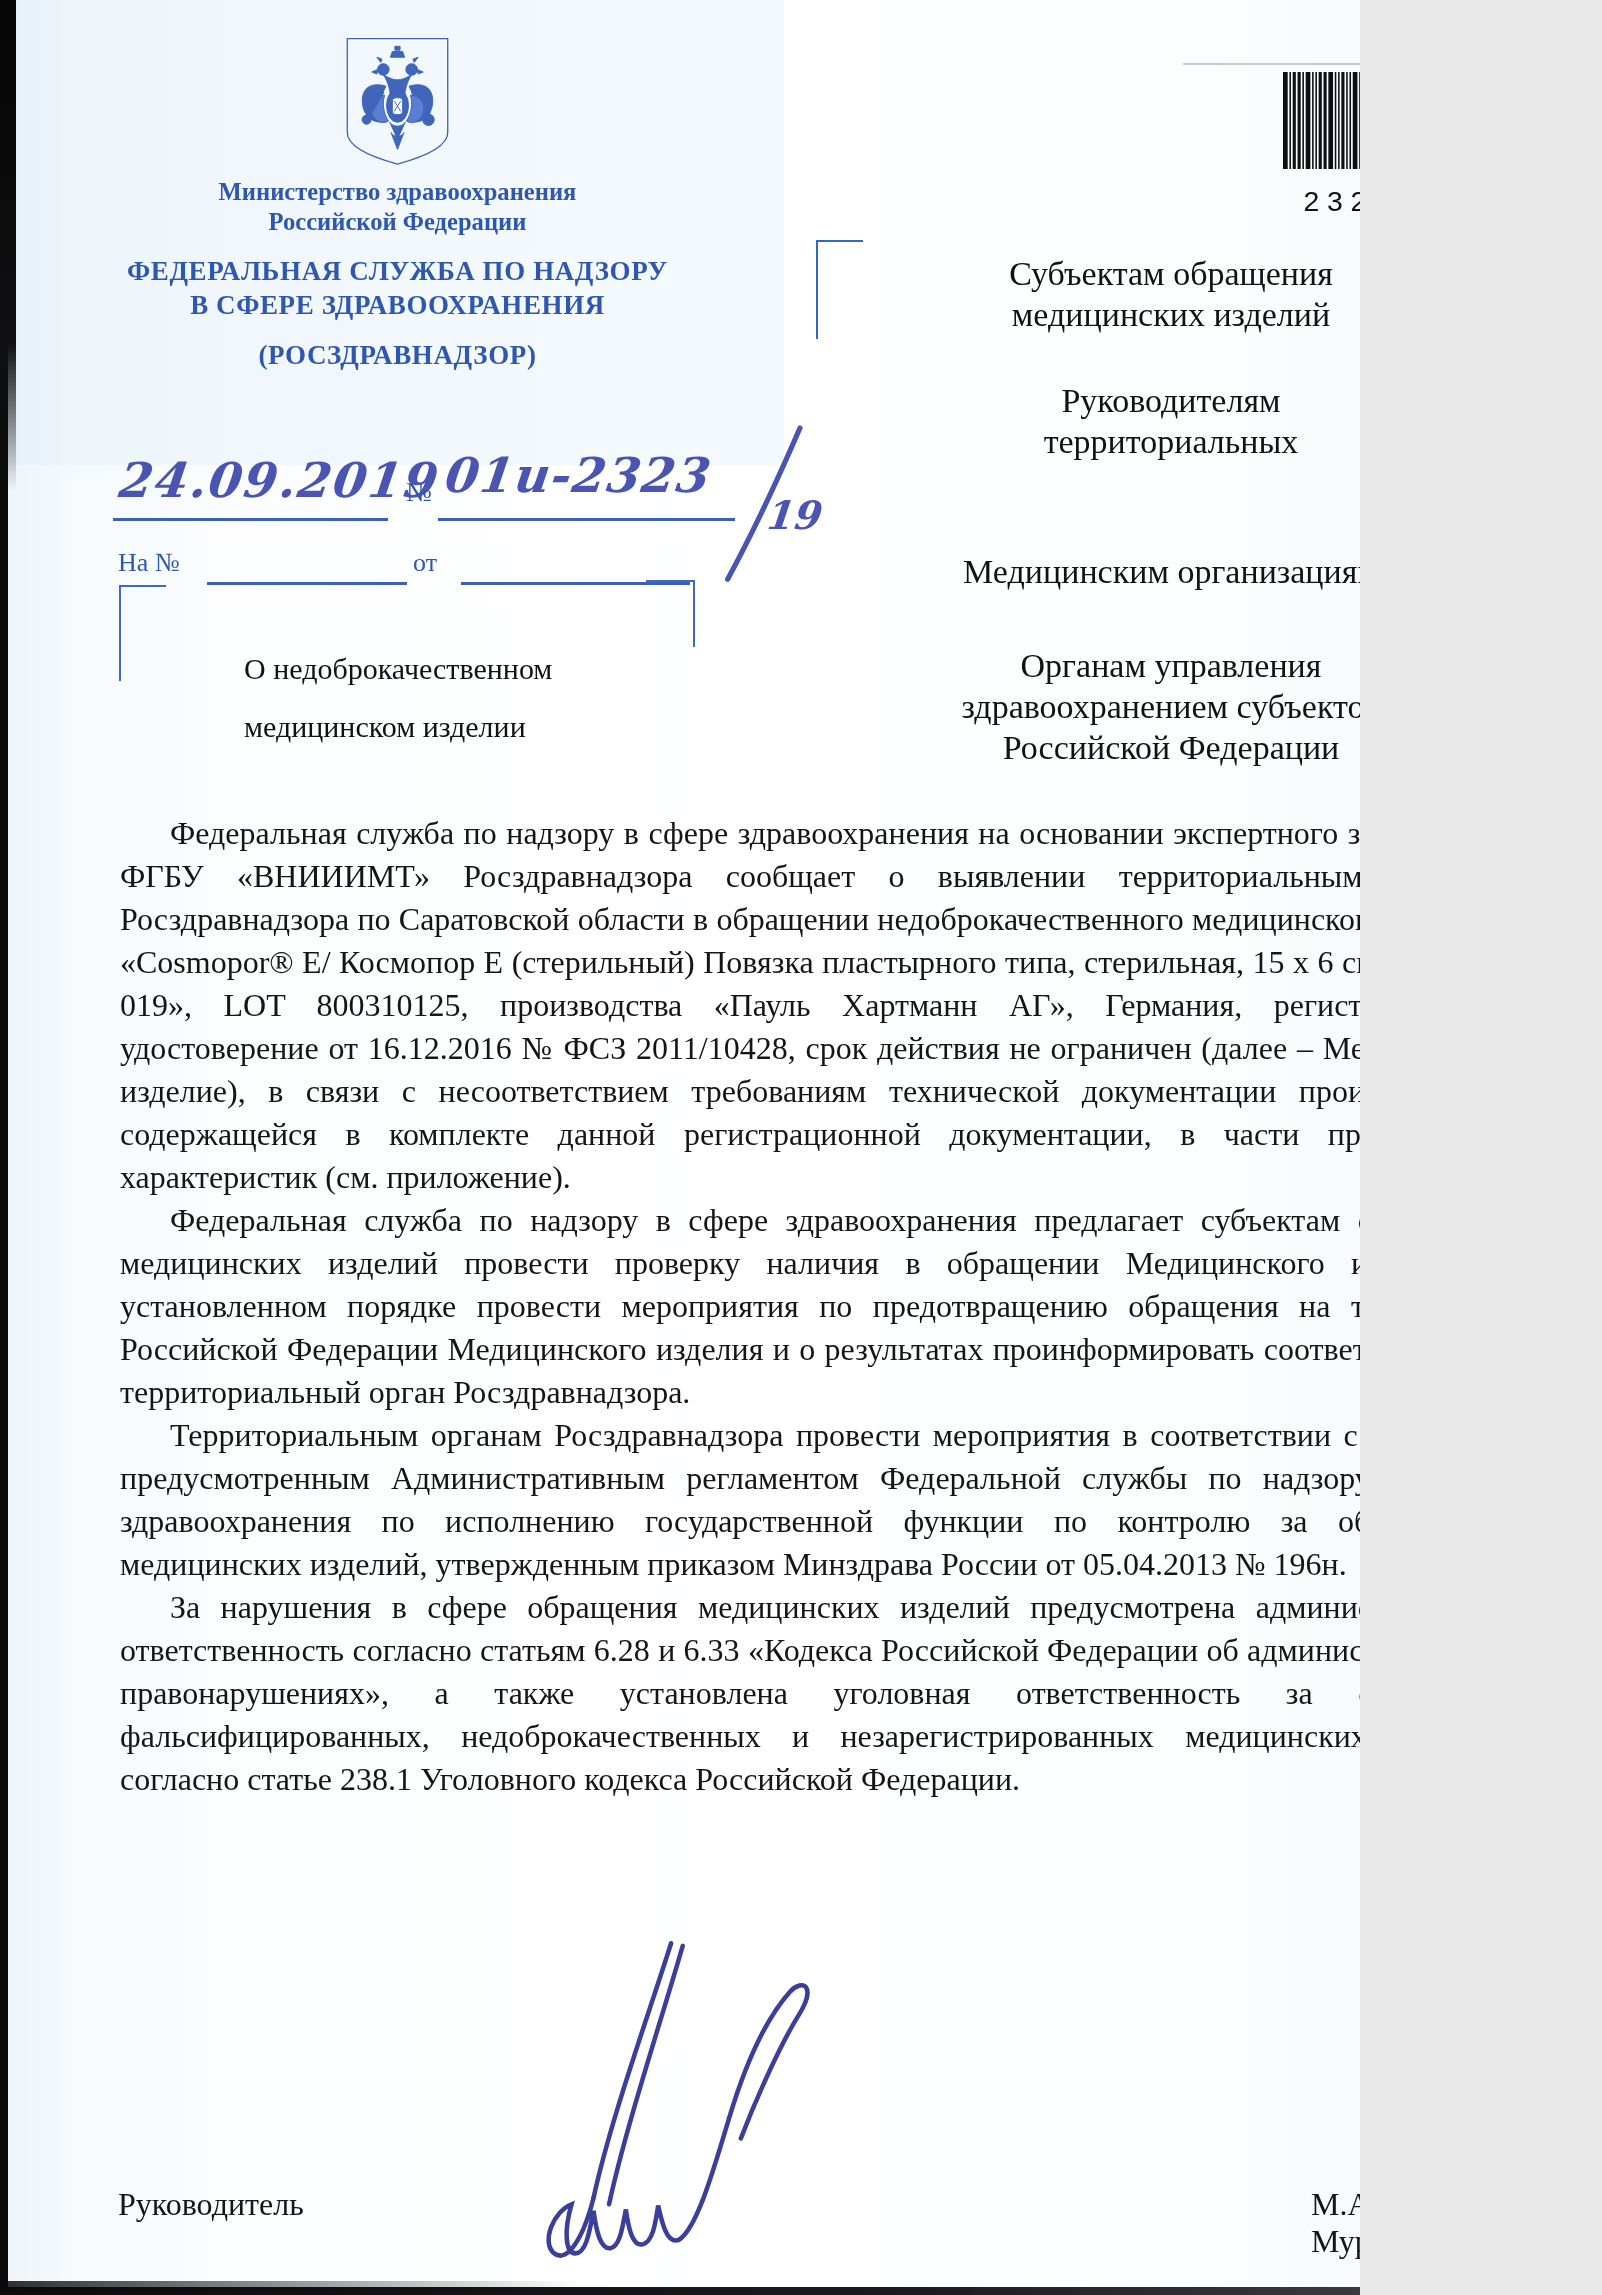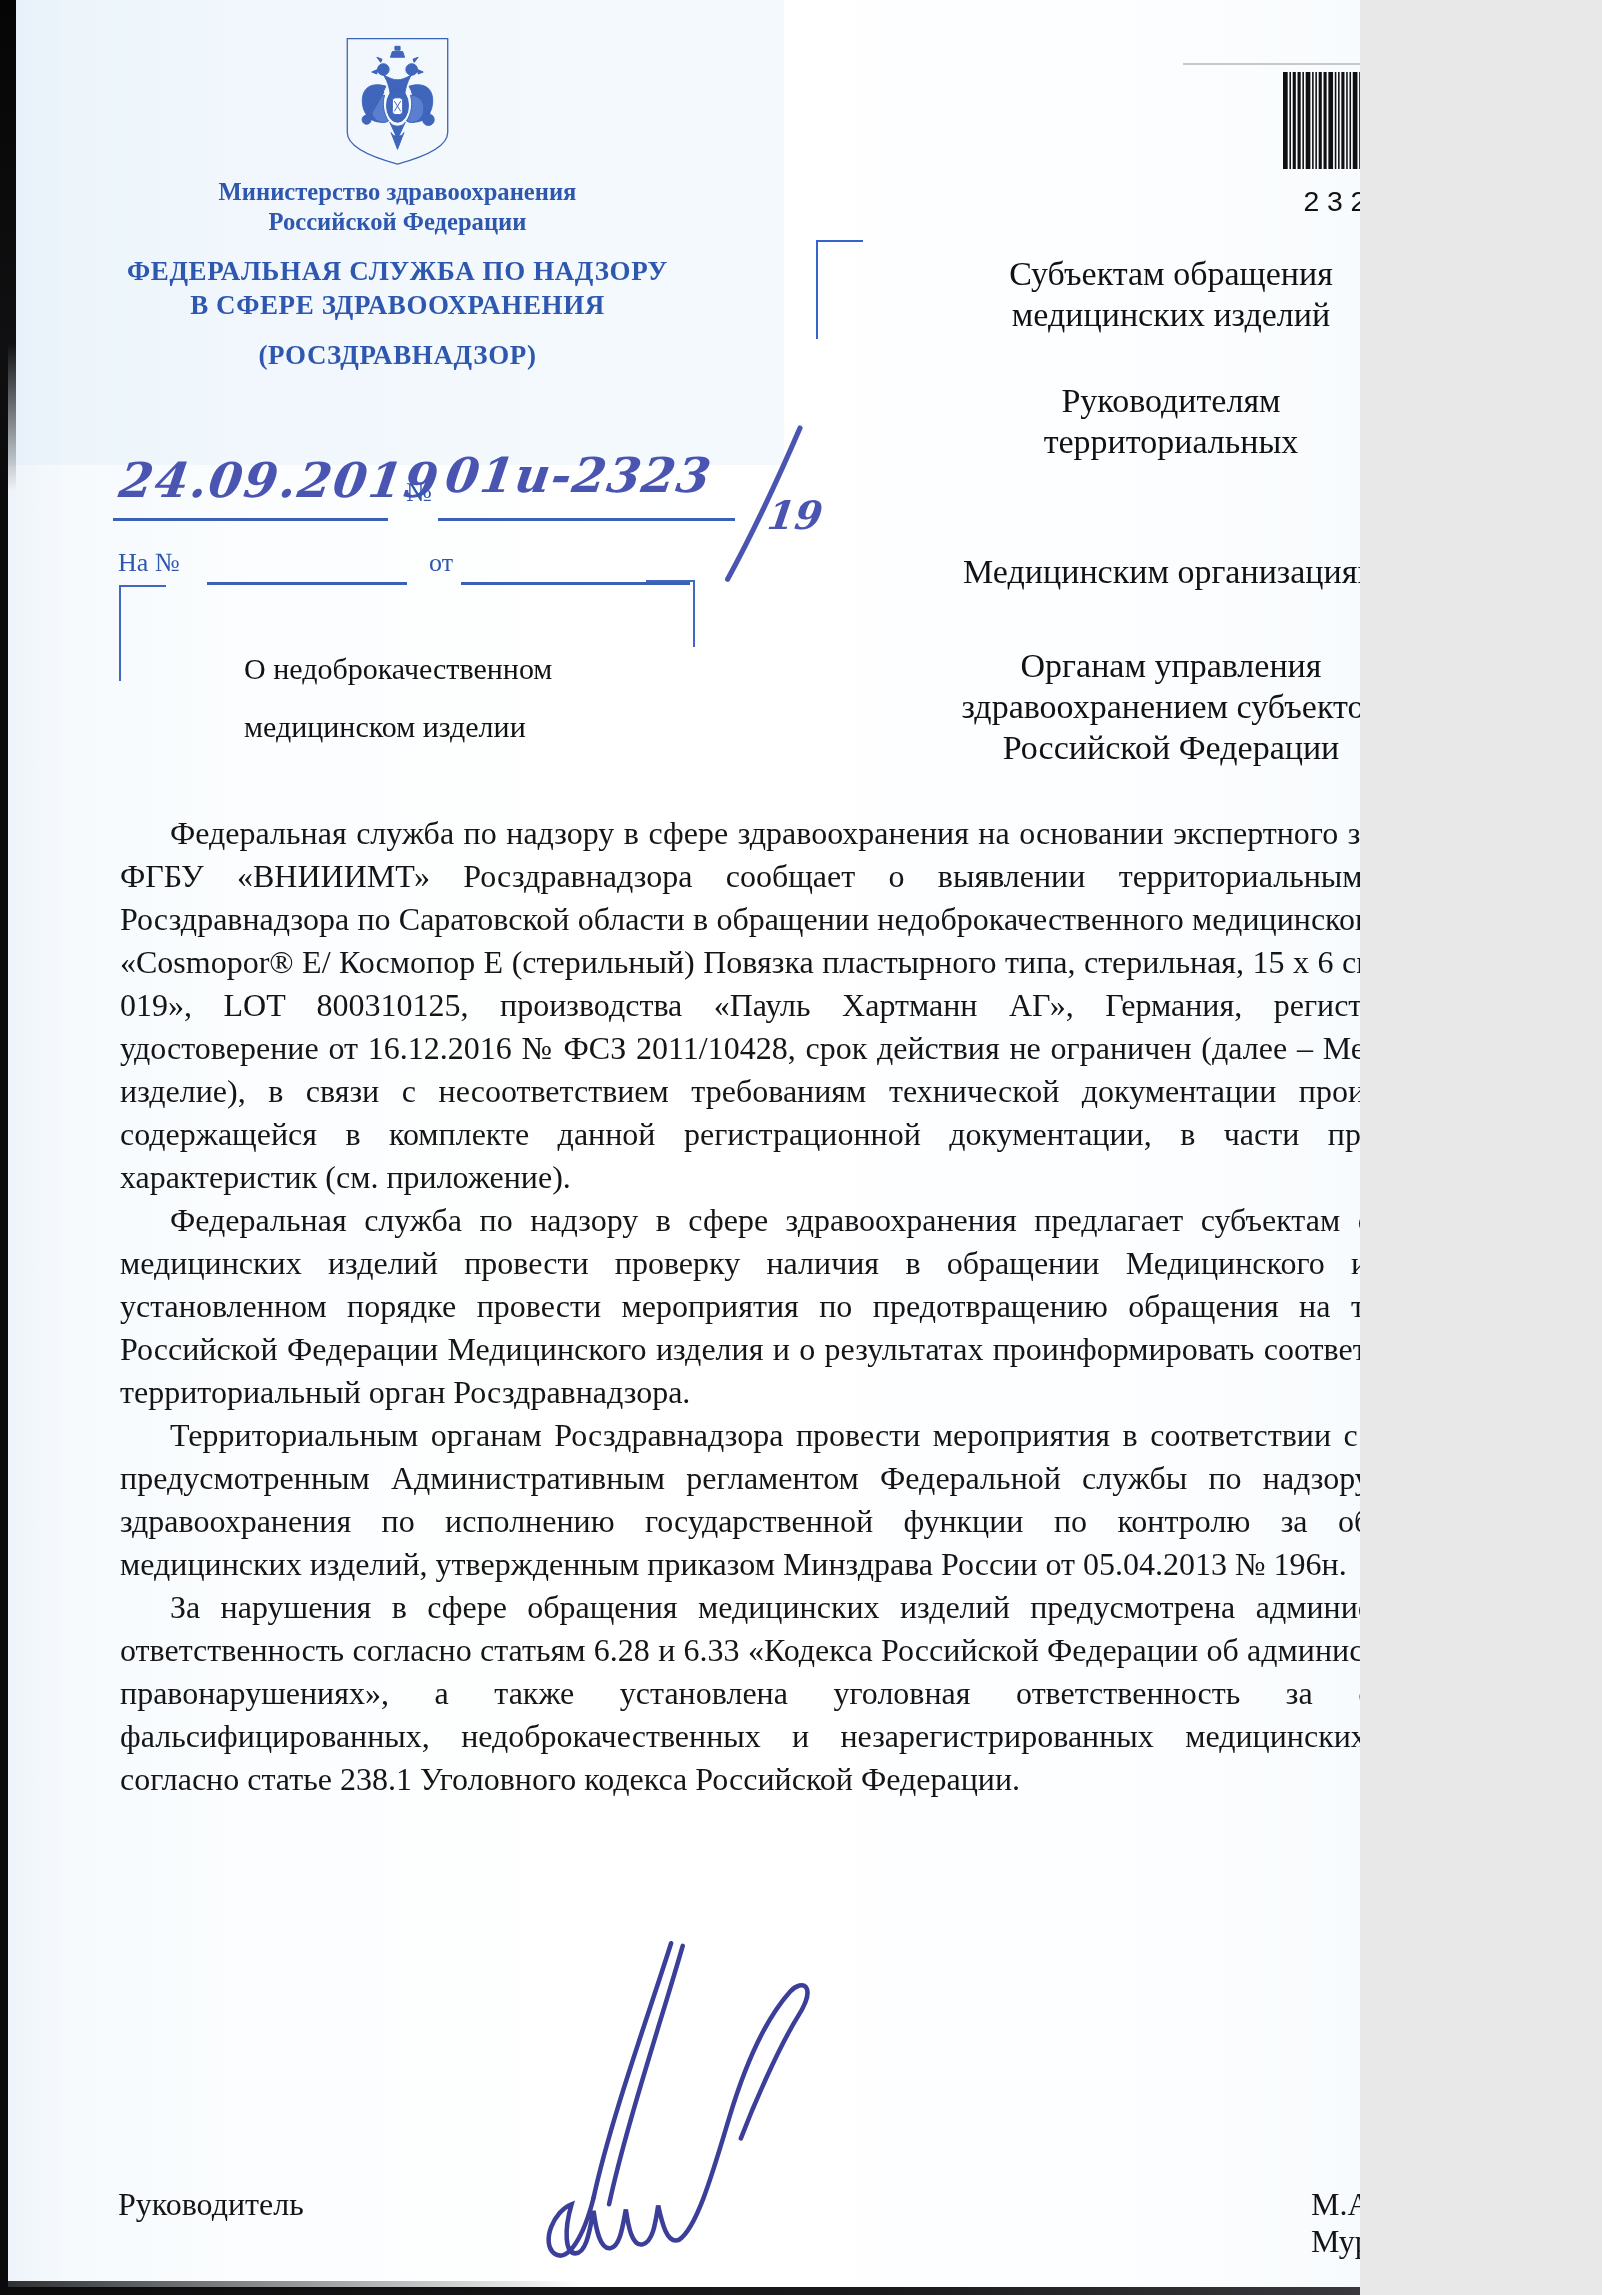--- a/index.html
+++ b/index.html
@@ -32,21 +32,21 @@
   
   .hw{font-family:"DejaVu Serif",serif;font-style:italic;font-weight:bold;color:#4a55b2;transform:skewX(-8deg);}
   .hw-date{position:absolute;left:120px;top:452px;font-size:48px;letter-spacing:1.9px;}
   .hw-num{position:absolute;left:446px;top:447px;font-size:48px;letter-spacing:1.3px;}
   .hw-suffix{position:absolute;left:768px;top:492px;font-size:39px;}
   .no-sign{position:absolute;left:406px;top:477px;font-size:27px;color:#2e57b0;}
   .uline{position:absolute;height:2.6px;background:#3b61b6;}
   .slash-svg{position:absolute;left:716px;top:419px;width:168px;height:168px;}
 
   .na-row{position:absolute;left:118px;top:548px;font-size:26px;color:#2e57b0;}
-  .ot{position:absolute;left:429px;top:548px;font-size:26px;color:#2e57b0;text-align:right;}
+  .ot{position:absolute;left:413px;top:548px;font-size:26px;color:#2e57b0;text-align:right;}
 
   
   .crn{position:absolute;border:0 solid #4168c0;}
   .crn.tl{border-top-width:2.6px;border-left-width:2.6px;}
   .crn.tr{border-top-width:2.6px;border-right-width:2.6px;}
 
   
   .subject{position:absolute;left:244px;width:427px;font-size:30px;color:#121214;}
 
   

